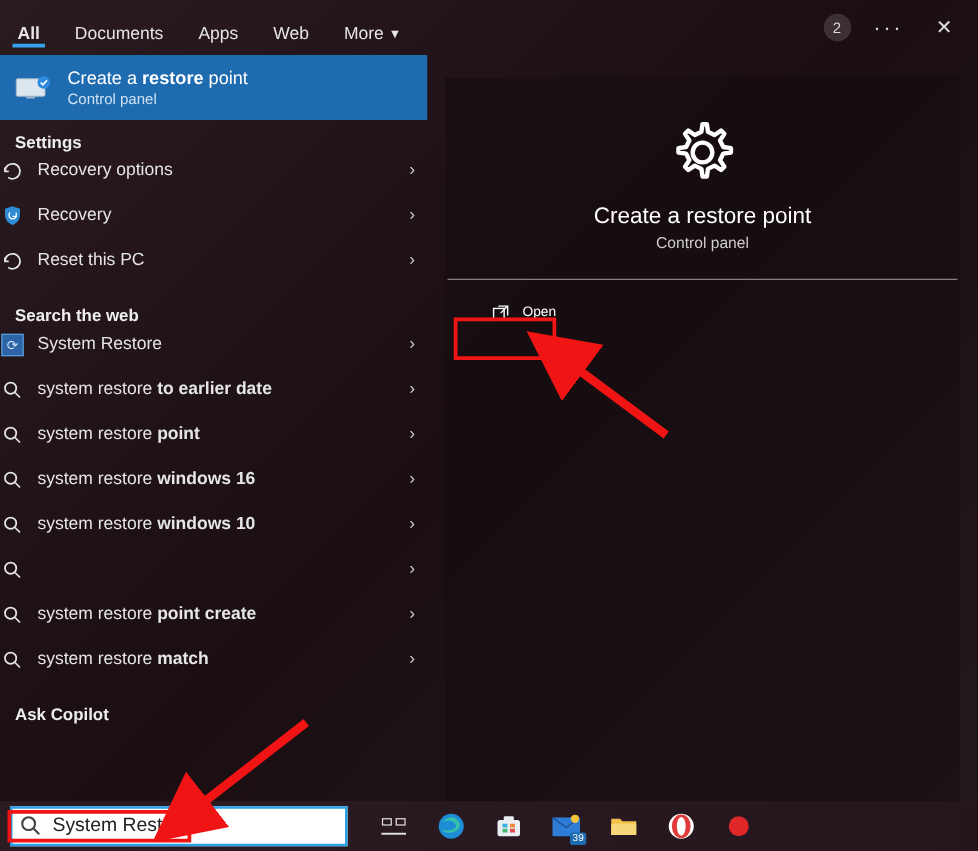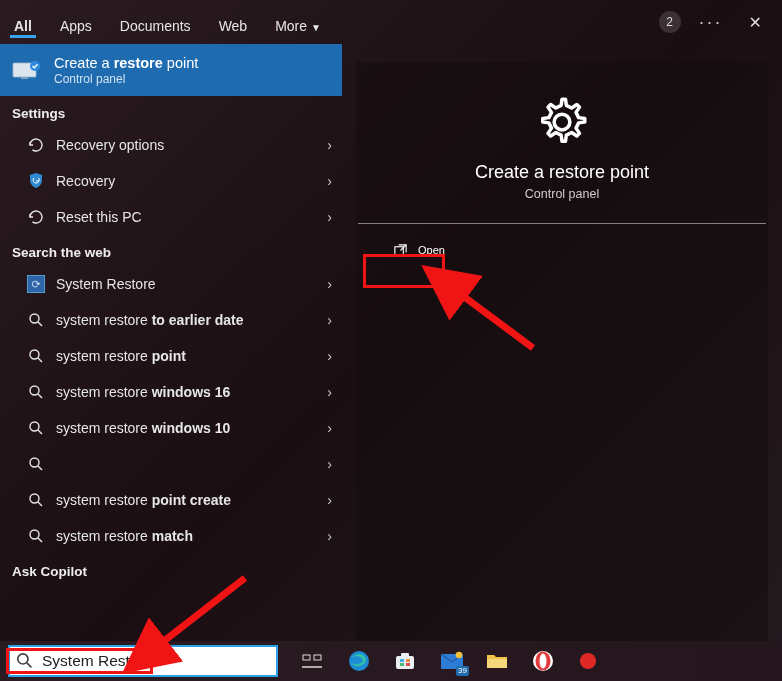--- a/index.html
+++ b/index.html
@@ -15,21 +15,21 @@
   .tab-spacer { flex: 1; }
   .top-badge { background:#3d3033; color:#ddd; width:22px; height:22px; border-radius:11px; display:flex; align-items:center; justify-content:center; font-size:12px; margin-right:14px; }
   .dots { color:#ccc; font-size:18px; letter-spacing:2px; margin-right:12px; line-height:1; padding:4px; }
   .close-x { color:#ddd; font-size:16px; padding:6px 10px; }
 
   .body { display:flex; height: calc(681px - 44px - 40px); }
 
   
   .left { width: 342px; color:#e6e6e6; overflow: hidden; }
   .sect-head { font-size:13.5px; font-weight:600; padding:10px 12px 6px 12px; color:#eee; }
-  .row { display:flex; align-items:center; height:36px; padding:0 10px 0 26px; font-size:14px; cursor:pointer; }
+  .row { display:flex; height:36px; padding:0 10px 0 0; font-size:14px; cursor:pointer; }
   .row .ricon { width:20px; height:20px; margin-right:10px; display:flex; align-items:center; justify-content:center; flex-shrink:0; }
   .row .chev { margin-left:auto; color:#ccc; font-size:14px; }
   .row .txt b { font-weight:700; }
 
   .best { background:#1f6bb0; padding:10px 12px; display:flex; align-items:center; height:52px; }
   .best .bicon { width:30px; height:22px; margin-right:12px; display:flex; align-items:center; justify-content:center; }
   .bm-svg { width:30px; height:20px; }
   .best .btitle { font-size:14.5px; color:#fff; }
   .best .btitle b { font-weight:700; }
   .best .bsub { font-size:12px; color:#cfe2f3; margin-top:1px; }
@@ -45,37 +45,37 @@
   .psub { color:#d0cccc; font-size:12.5px; margin-top:4px; }
   .divider { height:1px; background:#887f82; margin:6px 2px 12px 2px; }
   .openbtn { display:inline-flex; align-items:center; color:#fff; font-size:11px; padding:6px 14px; margin-left:22px; cursor:pointer; }
   .openbtn .oicon { width:16px; height:16px; margin-right:10px; display:flex; align-items:center; justify-content:center; }
 
   
   .taskbar { position:absolute; bottom:0; left:0; right:0; height:40px; background:linear-gradient(90deg,#2b1c23,#24161c); display:flex; align-items:center; padding:0 8px; }
   .search { width:270px; height:32px; background:#fff; border:2px solid #2aa0e6; display:flex; align-items:center; padding:0 6px; margin-right:14px; }
   .search .sicon { width:18px; height:18px; color:#555; margin-right:8px; }
   .search input { flex:1; border:0; outline:0; font-size:15.5px; color:#222; background:transparent; }
-  .tb-icon { width:26px; height:26px; margin:0 10px; display:flex; align-items:center; justify-content:flex-start; color:#dcdcdc; font-size:15px; position:relative; }
+  .tb-icon { width:26px; height:26px; margin:0 10px; display:flex; align-items:center; justify-content:center; color:#dcdcdc; font-size:15px; position:relative; }
   .tb-icon .badge { position:absolute; right:-3px; bottom:-2px; background:#1f6bb0; color:#fff; font-size:8px; padding:0 2px; border-radius:2px; line-height:10px; }
 
   
   .ann-box { position:absolute; border:3px solid #f01414; pointer-events:none; }
   .arrow { position:absolute; pointer-events:none; }
   .arrow svg { overflow:visible; }
 </style>
 </head>
 <body>
 
 <div class="root">
 
   <div class="tabs">
     <div class="tab active">All</div>
+    <div class="tab">Documents</div>
     <div class="tab">Apps</div>
-    <div class="tab">Documents</div>
     <div class="tab">Web</div>
     <div class="tab"><span>More</span><span class="caret">▼</span></div>
     <div class="tab-spacer"></div>
     <div class="top-badge">2</div>
     <div class="dots">···</div>
     <div class="close-x">✕</div>
   </div>
 
   <div class="body">
     <div class="left">

